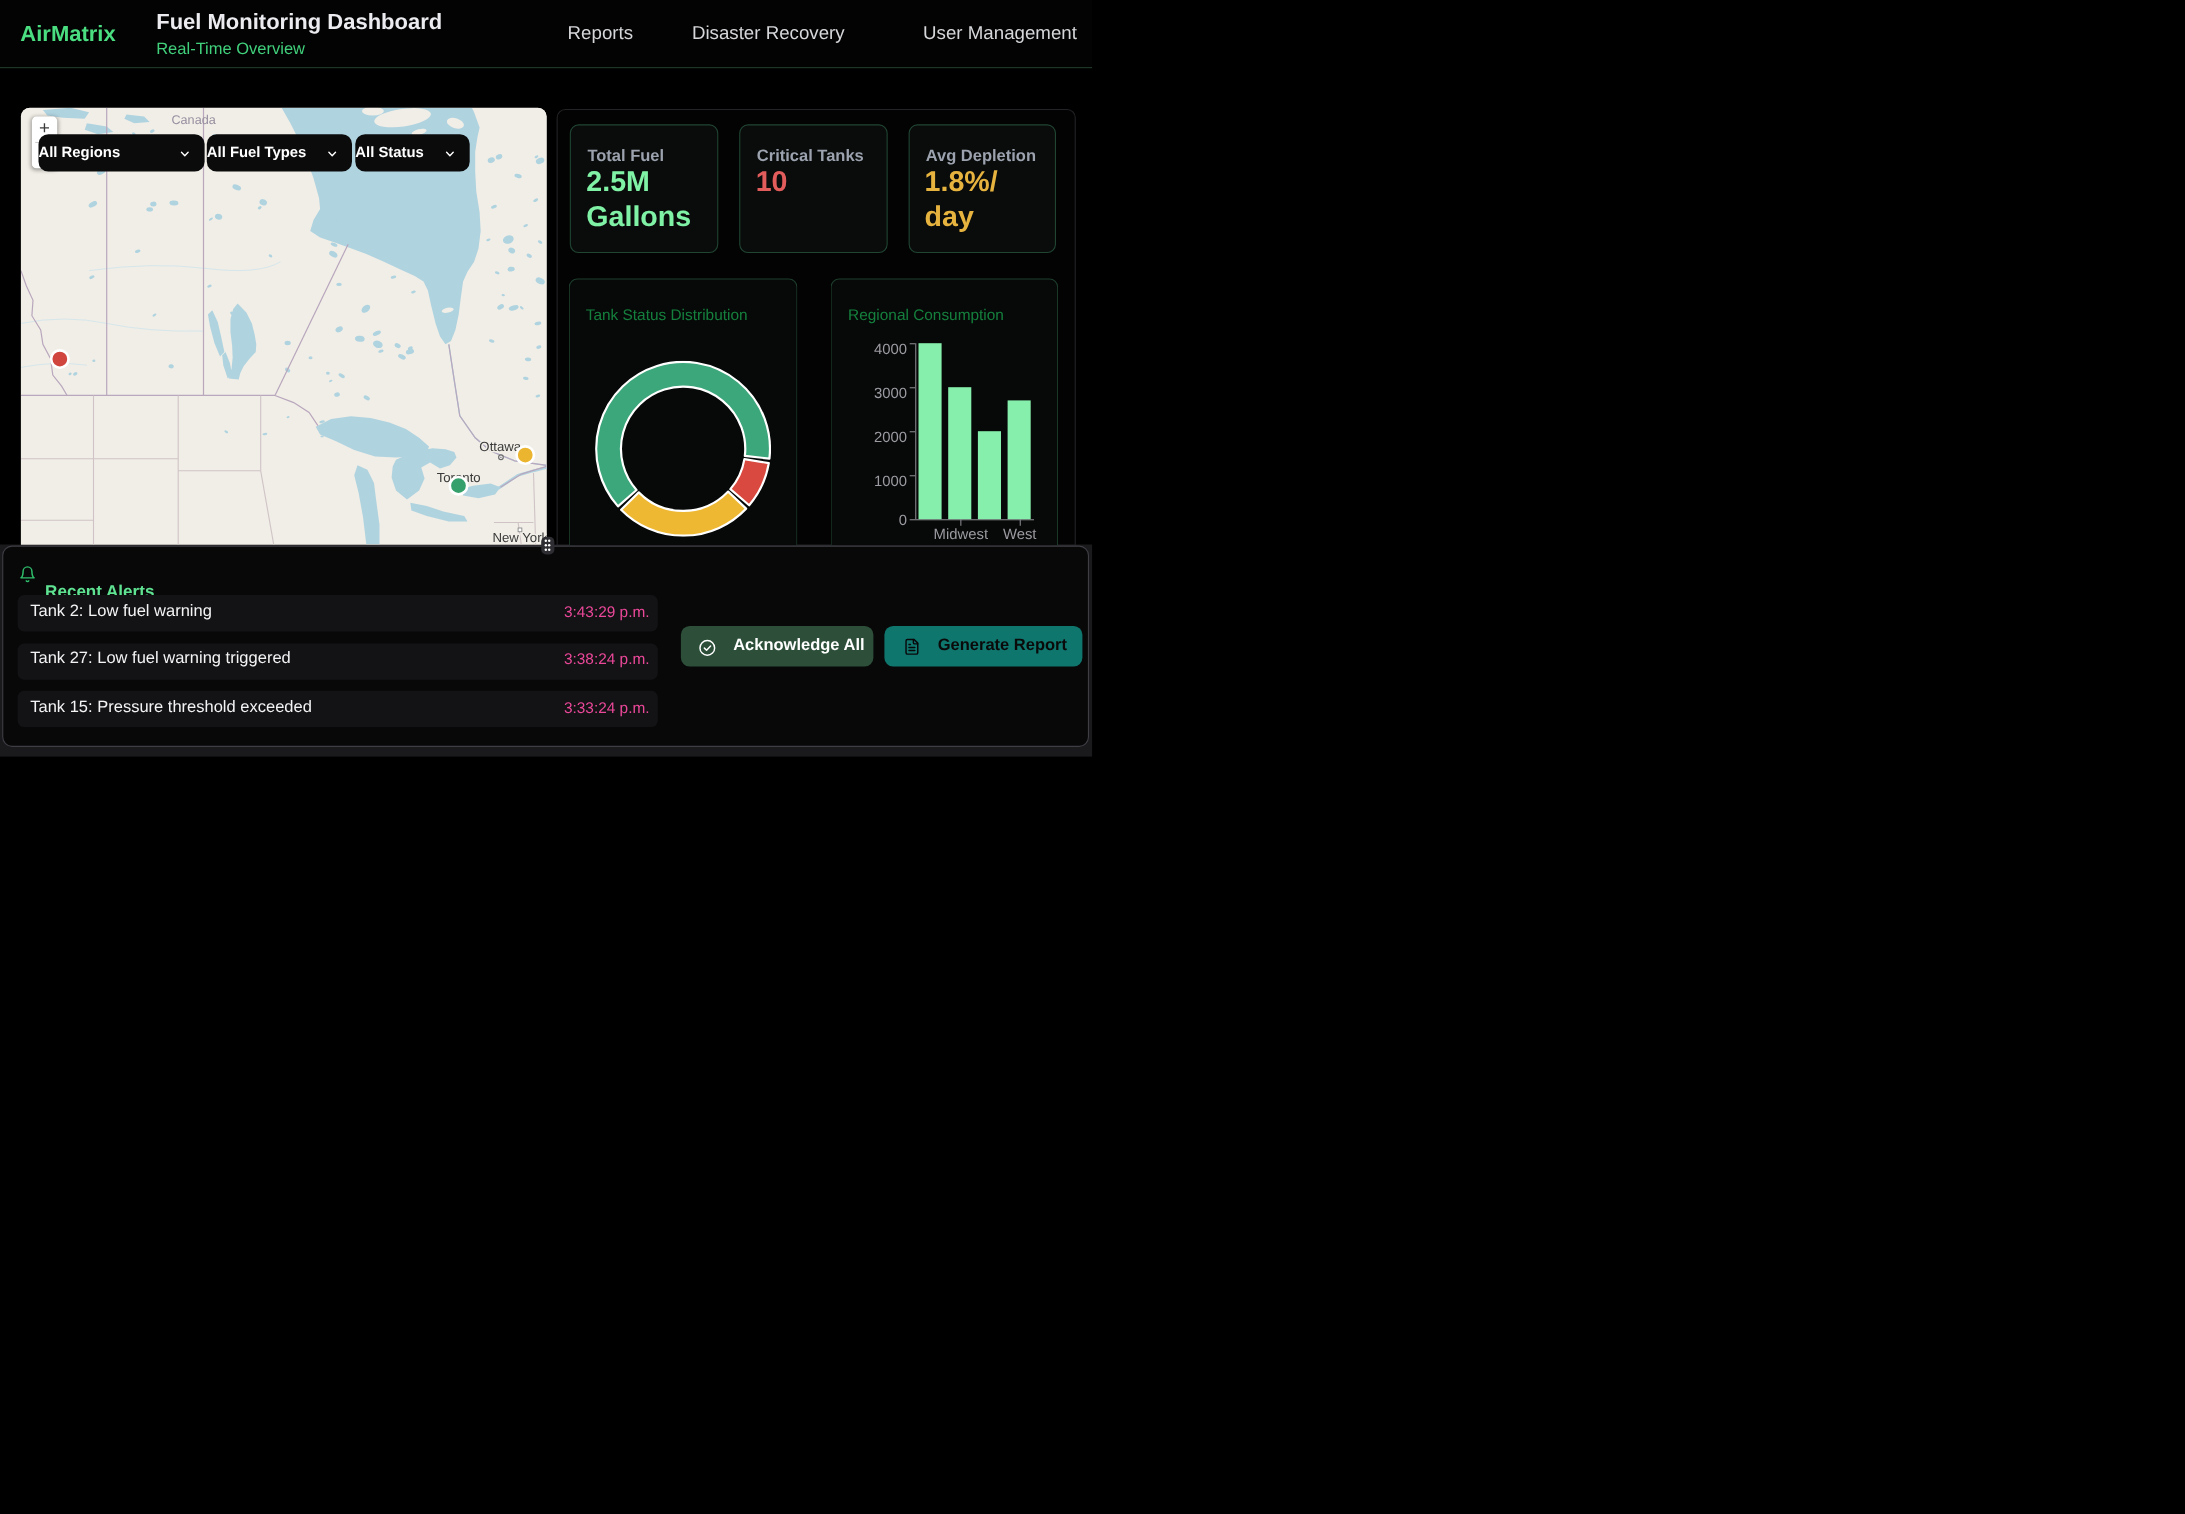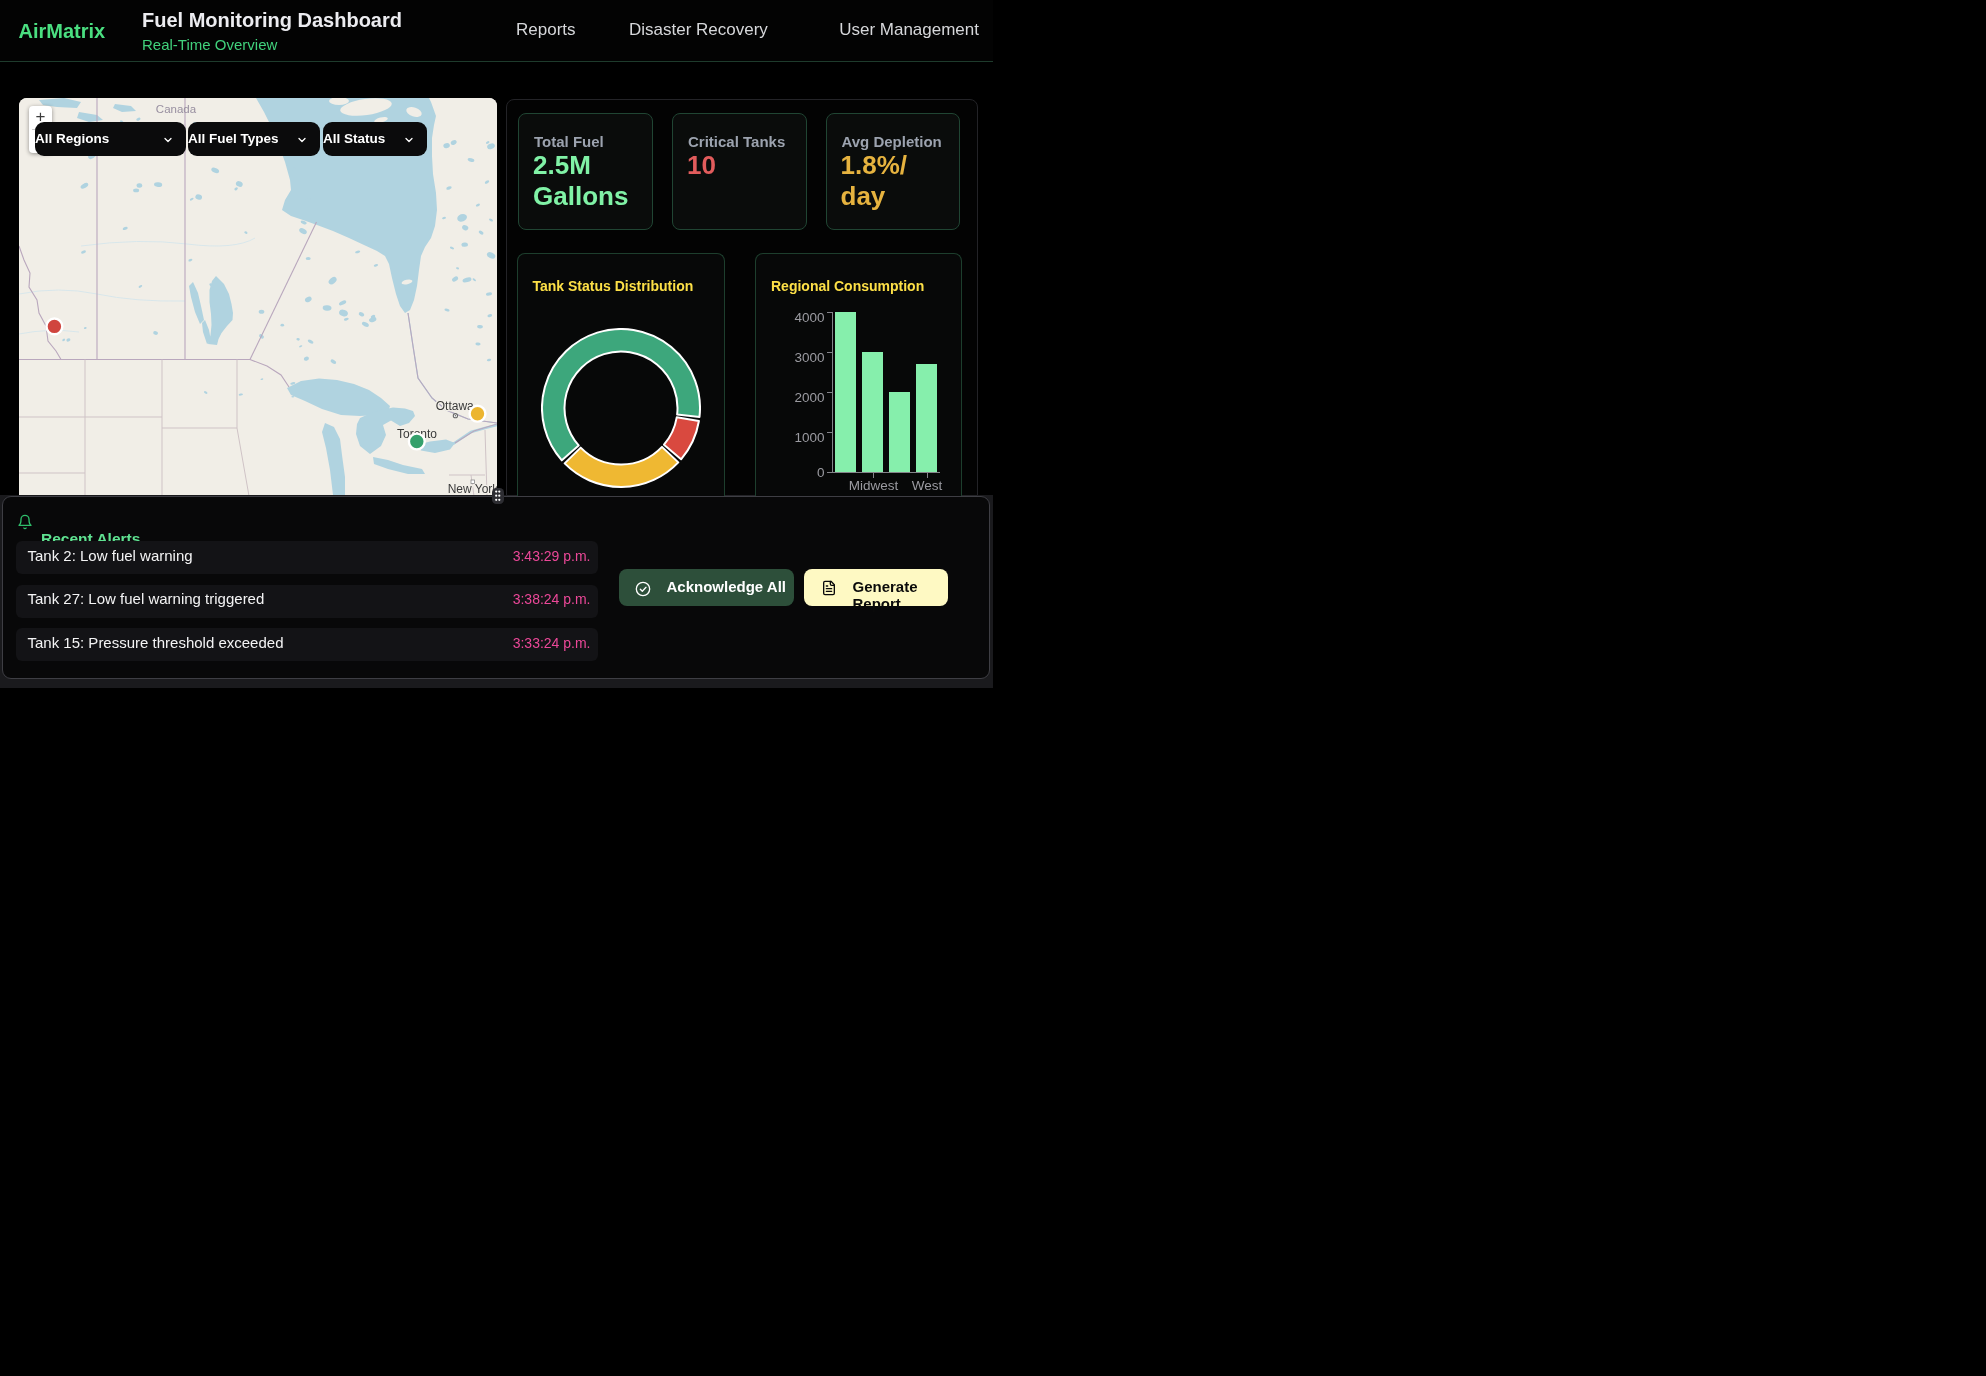--- a/index.html
+++ b/index.html
@@ -33,21 +33,21 @@
 
   
   #rp { left:506px; top:98.5px; width:472px; height:397px;
         border:1px solid #232327; border-radius:8px 8px 0 0; background:#030303; }
   .scard { top:113px; width:134.5px; height:117px; background:#0a0c0b;
      border:1px solid #204533; border-radius:8px; }
   .stitle { position:absolute; left:15px; top:18.5px; font-size:15px; font-weight:700; color:#9ca3af; }
   .sval { position:absolute; left:14px; top:36px; font-size:26px; font-weight:700; line-height:31.4px; }
   .ccard { top:252.5px; height:243.5px; background:#070808;
      border:1px solid #1d3e2d; border-radius:8px 8px 0 0; border-bottom:none; }
-  .ctitle { position:absolute; left:15px; top:24px; font-size:14px; font-weight:700; color:#fde047; white-space:nowrap; }
+  .ctitle { position:absolute; left:15px; top:24px; font-size:14px; font-weight:400; color:#15803d; white-space:nowrap; }
 
   
   .ylab { position:absolute; font-size:13.5px; color:#9b9ba1; text-align:left; }
   .xlab { position:absolute; font-size:13.5px; color:#9b9ba1; text-align:center; }
   .bar { position:absolute; background:#86efac; width:21px; }
 
   
   #handle { left:492.3px; top:487.5px; width:11.7px; height:16px; background:#2d2d32;
      border-radius:4.5px; }
 
@@ -352,21 +352,21 @@
       <div class="t2">3:33:24 p.m.</div>
   </div>
 
   <div class="abs btn" style="left:618.5px; width:175px; background:#2d4f3a;">
     <svg style="position:absolute;left:16px;top:11.5px;" width="16" height="16" viewBox="0 0 24 24" fill="none" stroke="#fff" stroke-width="2" stroke-linecap="round" stroke-linejoin="round">
       <circle cx="12" cy="12" r="10"></circle>
         <path d="m8 12.3 3 3 5.5-5.8"></path>
     </svg>
     <span style="position:absolute;left:48px;top:9px;color:#fff;">Acknowledge All</span>
   </div>
-  <div class="abs btn" style="left:803.5px; width:144px; background:#fef9c3;">
+  <div class="abs btn" style="left:803.5px; width:180px; background:#0f766e;">
     <svg style="position:absolute;left:17px;top:10.5px;" width="16" height="16" viewBox="0 0 24 24" fill="none" stroke="#09090b" stroke-width="2" stroke-linecap="round" stroke-linejoin="round">
       <path d="M15 2H6a2 2 0 0 0-2 2v16a2 2 0 0 0 2 2h12a2 2 0 0 0 2-2V7Z"></path>
       <path d="M14 2v4a2 2 0 0 0 2 2h4"></path>
       <path d="M16 13H8"></path>
         <path d="M16 17H8"></path>
         <path d="M10 9H8"></path>
     </svg>
     <span style="position:absolute;left:49px;top:9px;color:#0a0a0a;">Generate Report</span>
   </div>
 

